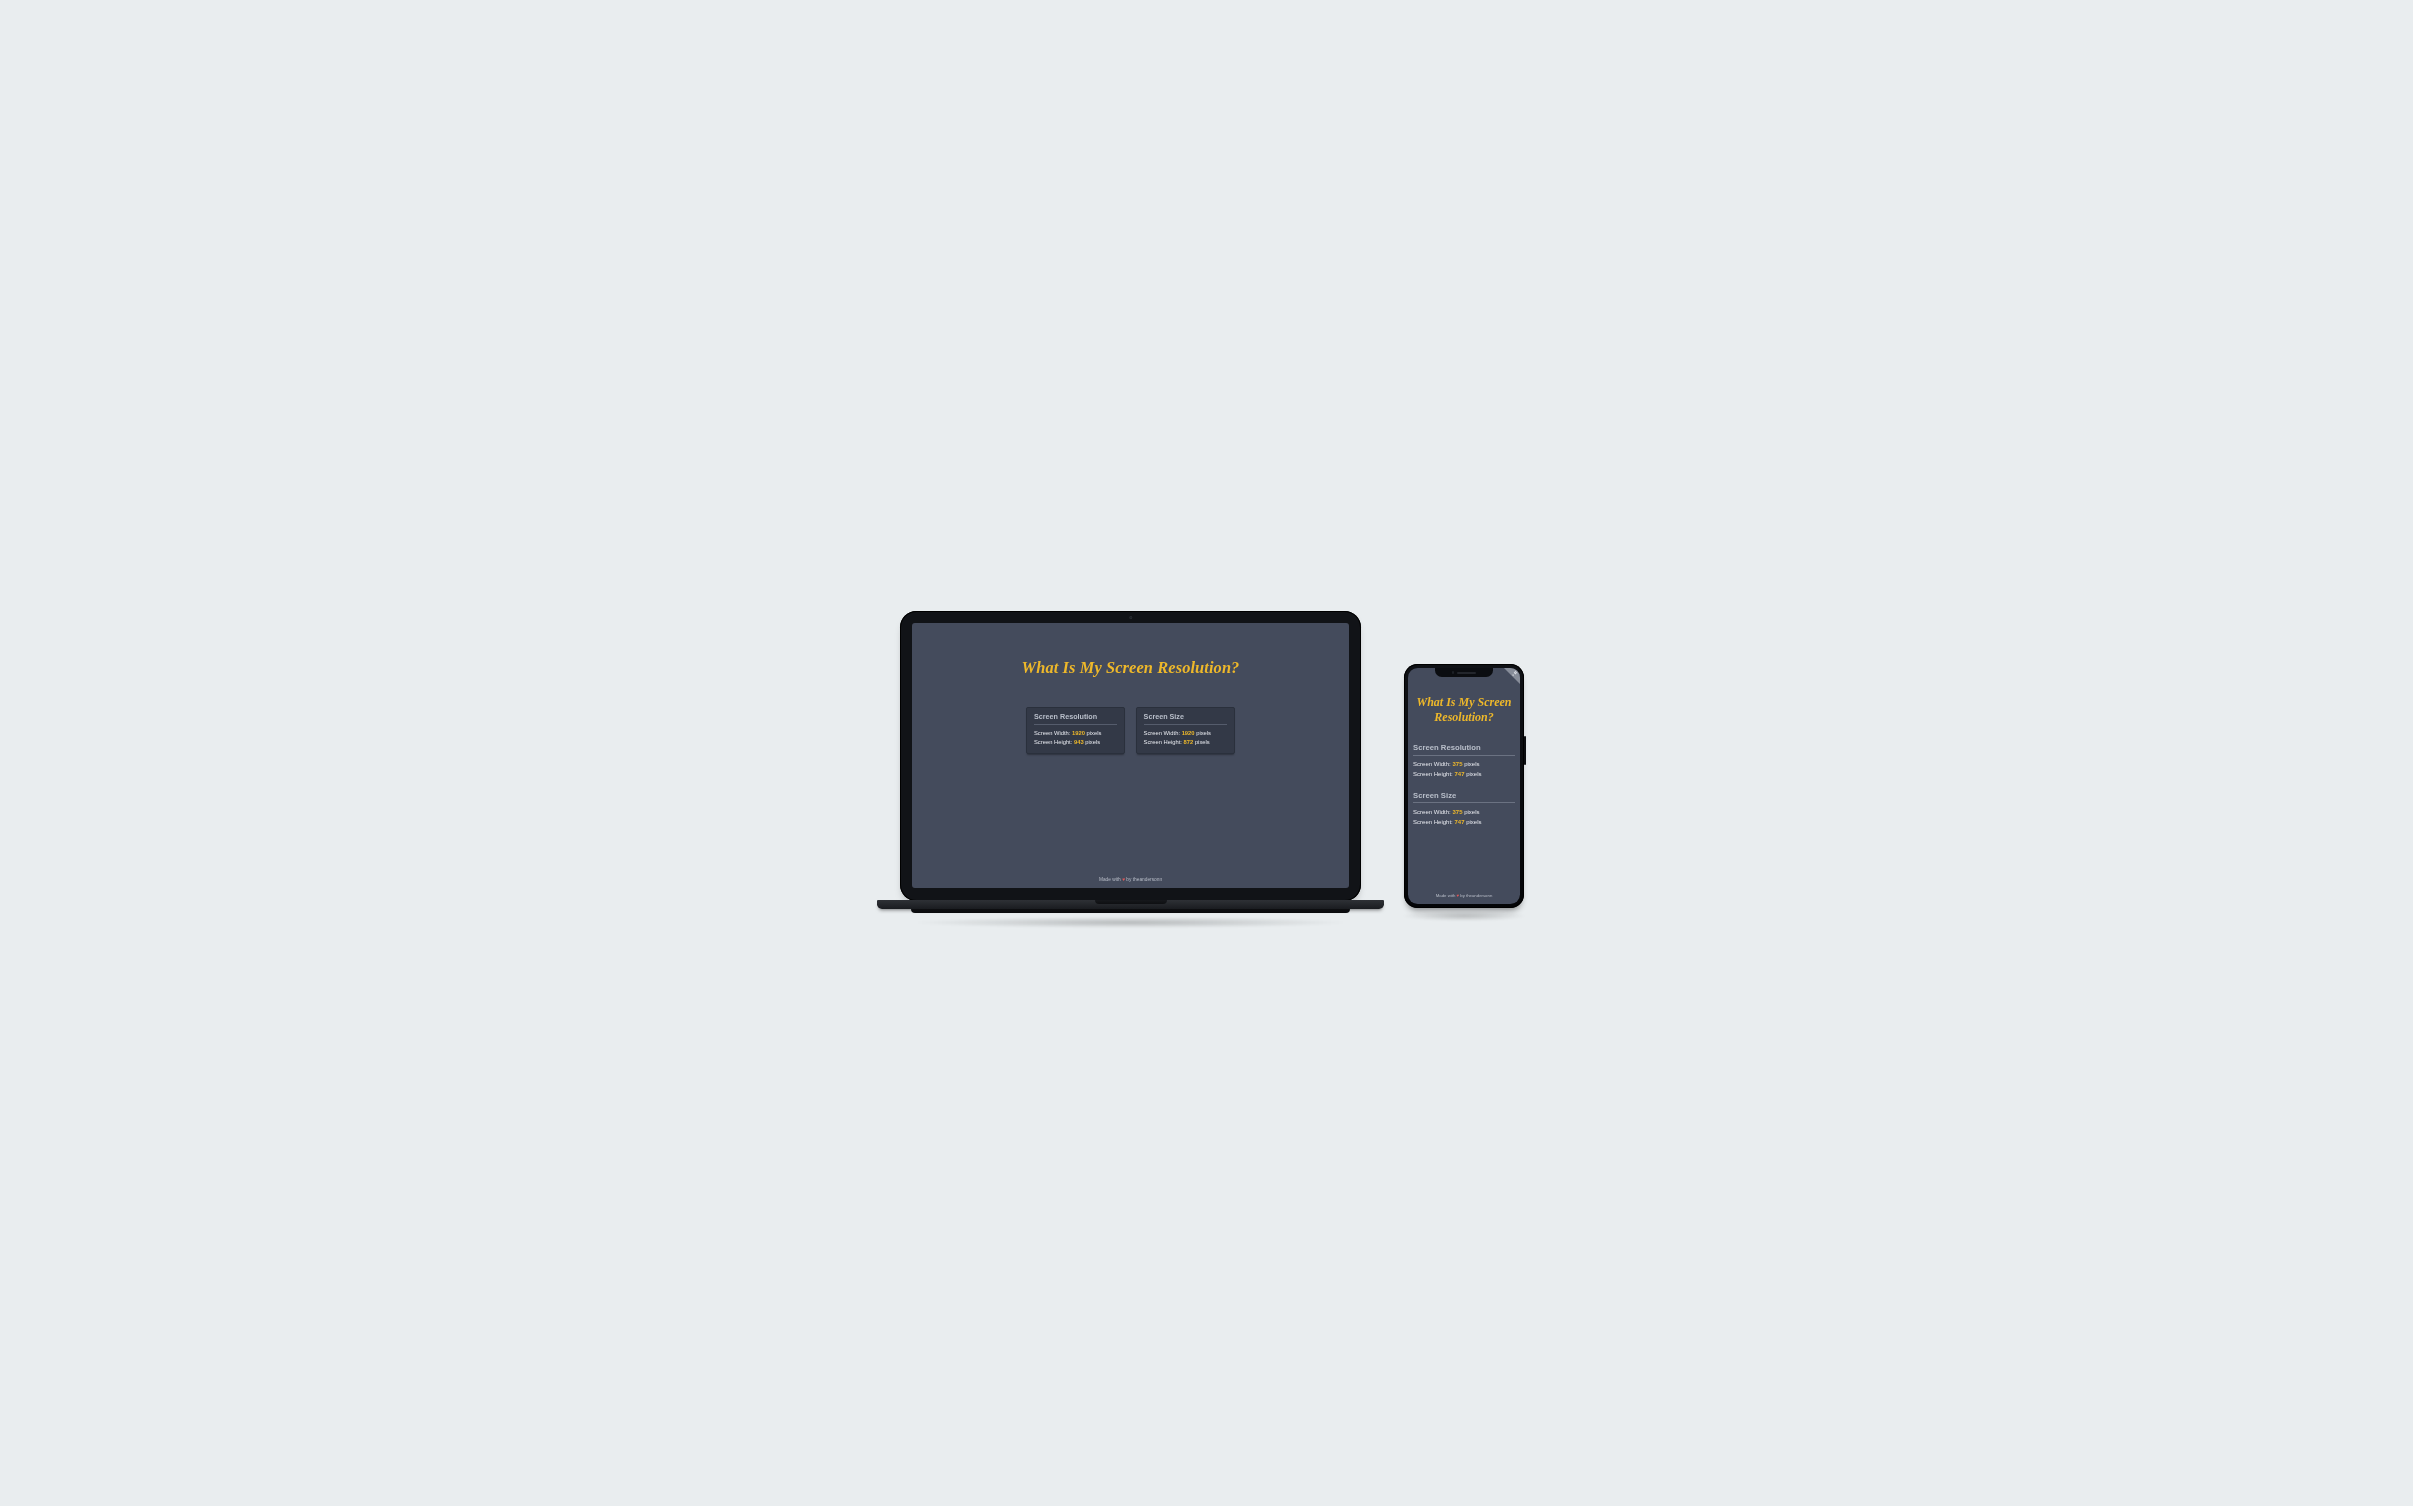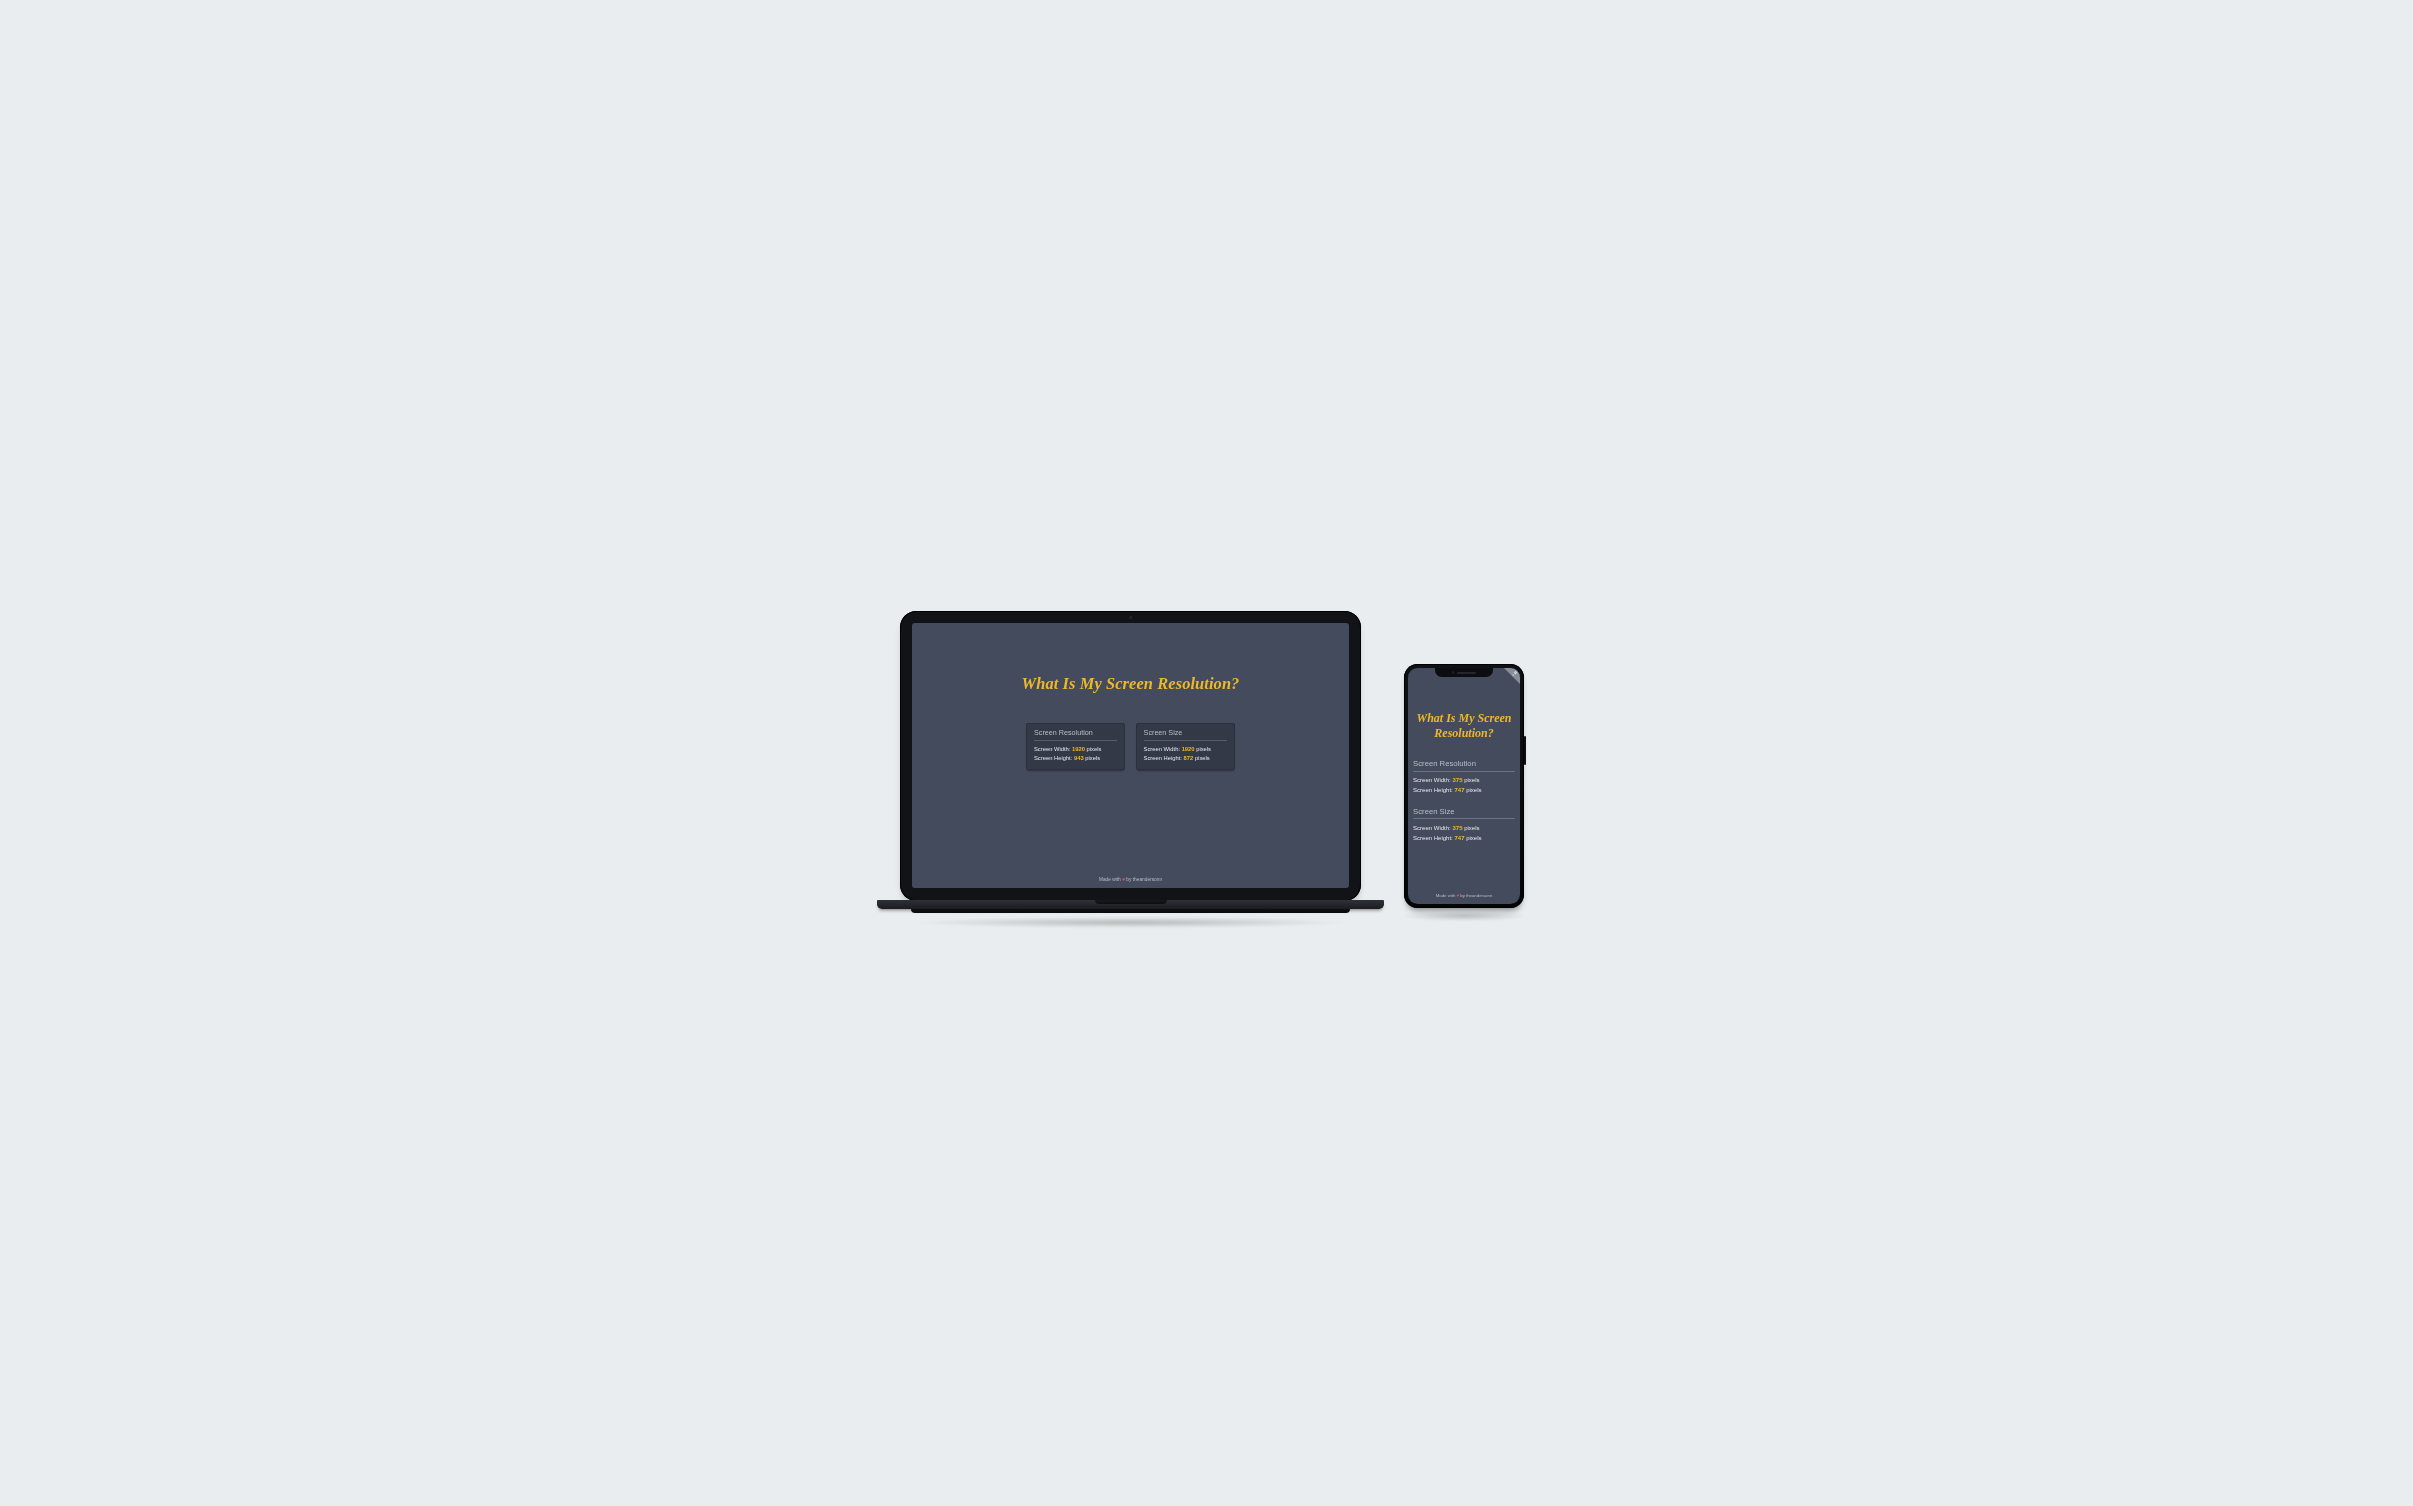--- a/index.html
+++ b/index.html
@@ -159,40 +159,39 @@
     background: radial-gradient(ellipse at center, rgba(0,0,0,.2), rgba(0,0,0,0) 70%);
     filter: blur(1px);
   }
 
   
   .app {
     position:absolute; inset:0;
     color:#e6e8ee;
     display:flex;
     flex-direction:column;
-    margin-top:16px;
   }
   .hero {
     text-align:center;
     font-family: Georgia, "Times New Roman", serif;
     font-style: italic;
     font-weight: 700;
     color:#eeb82a;
   }
   .cards { display:flex; gap:10.6px; justify-content:center; }
   .card {
     background:#333947;
     border:0.5px solid #2a303c;
     border-radius:1.9px;
     padding:4.8px 6.8px 5.8px;
     box-shadow: 0 1.4px 1.9px -1px rgba(0,0,0,.35);
   }
   .card h3 {
     font-size:7.2px;
-    font-weight:400;
+    font-weight:700;
     color:#b9bfca;
     padding-bottom:2.9px;
     border-bottom:0.5px solid #555c6c;
     margin-bottom:3.9px;
   }
   .row { font-size:5.8px; line-height:1.55; color:#e6e8ee; }
   .row .num { color:#eeb82a; font-weight:600; }
   .footer {
     margin-top:auto;
     text-align:center;

